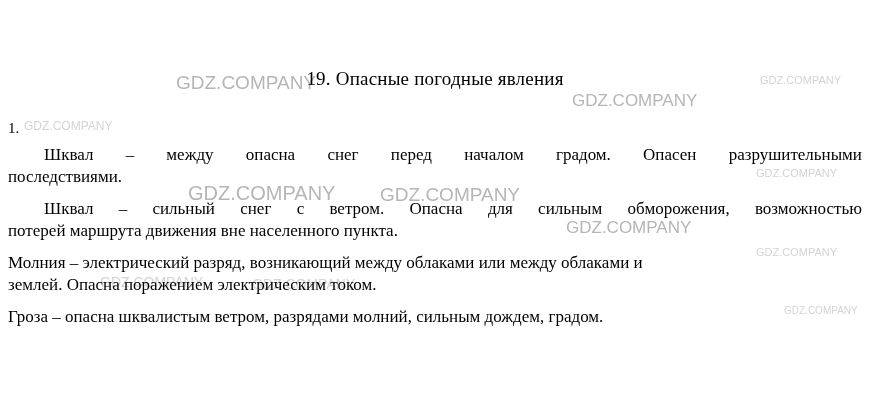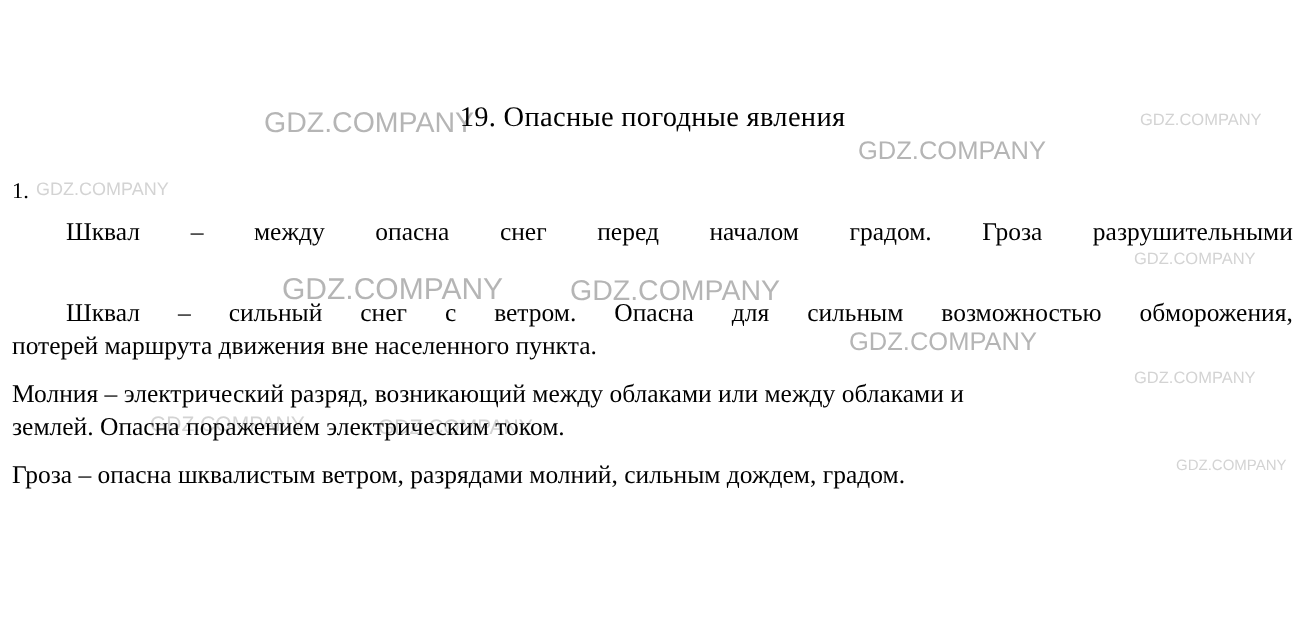--- a/index.html
+++ b/index.html
@@ -103,25 +103,26 @@
       <div class="wm light" style="left: 100px; top: 274px; font-size: 14px;">GDZ.COMPANY</div>
       <div class="wm light" style="left: 252px; top: 276px; font-size: 14px;">GDZ.COMPANY</div>
       <div class="wm light" style="left: 784px; top: 305px; font-size: 10px;">GDZ.COMPANY</div>
     </div>
 
   <div class="doc-title">19. Опасные погодные явления</div>
 
   <div class="item-number">1.</div>
 
   <div class="para p1">
-    <span class="justified"><span>Шквал</span><span>–</span><span>между</span><span>опасна</span><span>снег</span><span>перед</span><span>началом</span><span>градом.</span><span>Гроза</span><span>разрушительными</span></span>
+    <span class="justified"><span>Шквал</span><span>–</span><span>между</span><span>опасна</span><span>снег</span><span>перед</span><span>началом</span><span>градом.</span><span>Опасен</span><span>разрушительными</span></span>
+    <span class="line">последствиями.</span>
   </div>
 
   <div class="para p2">
-    <span class="justified"><span>Шквал</span><span>–</span><span>сильный</span><span>снег</span><span>с</span><span>ветром.</span><span>Опасна</span><span>для</span><span>сильным</span><span>возможностью</span><span>обморожения,</span></span>
+    <span class="justified"><span>Шквал</span><span>–</span><span>сильный</span><span>снег</span><span>с</span><span>ветром.</span><span>Опасна</span><span>для</span><span>сильным</span><span>обморожения,</span><span>возможностью</span></span>
     <span class="line">потерей маршрута движения вне населенного пункта.</span>
   </div>
 
   <div class="para p3">
     <span class="line">Молния – электрический разряд, возникающий между облаками или между облаками и</span>
     <span class="line">землей. Опасна поражением электрическим током.</span>
   </div>
 
   <div class="para p4">
     <span class="line">Гроза – опасна шквалистым ветром, разрядами молний, сильным дождем, градом.</span>

